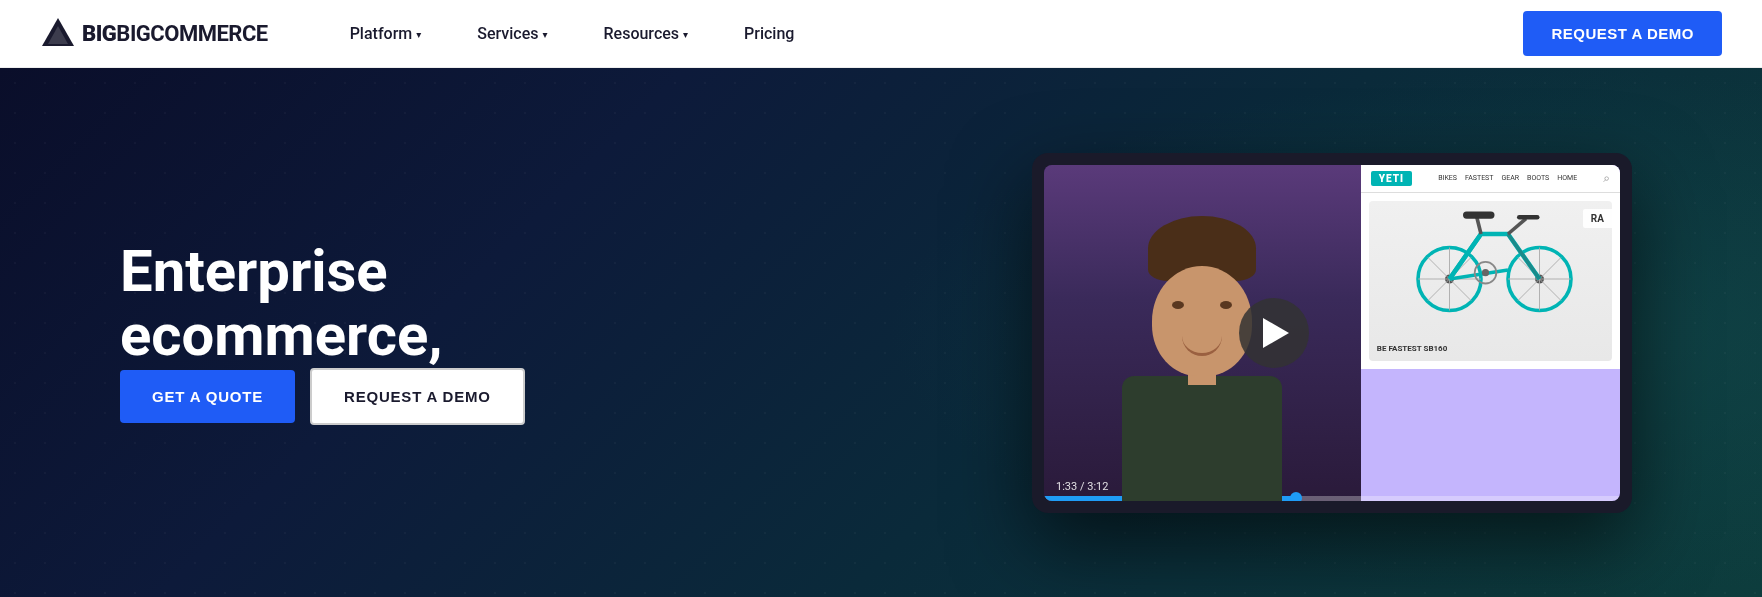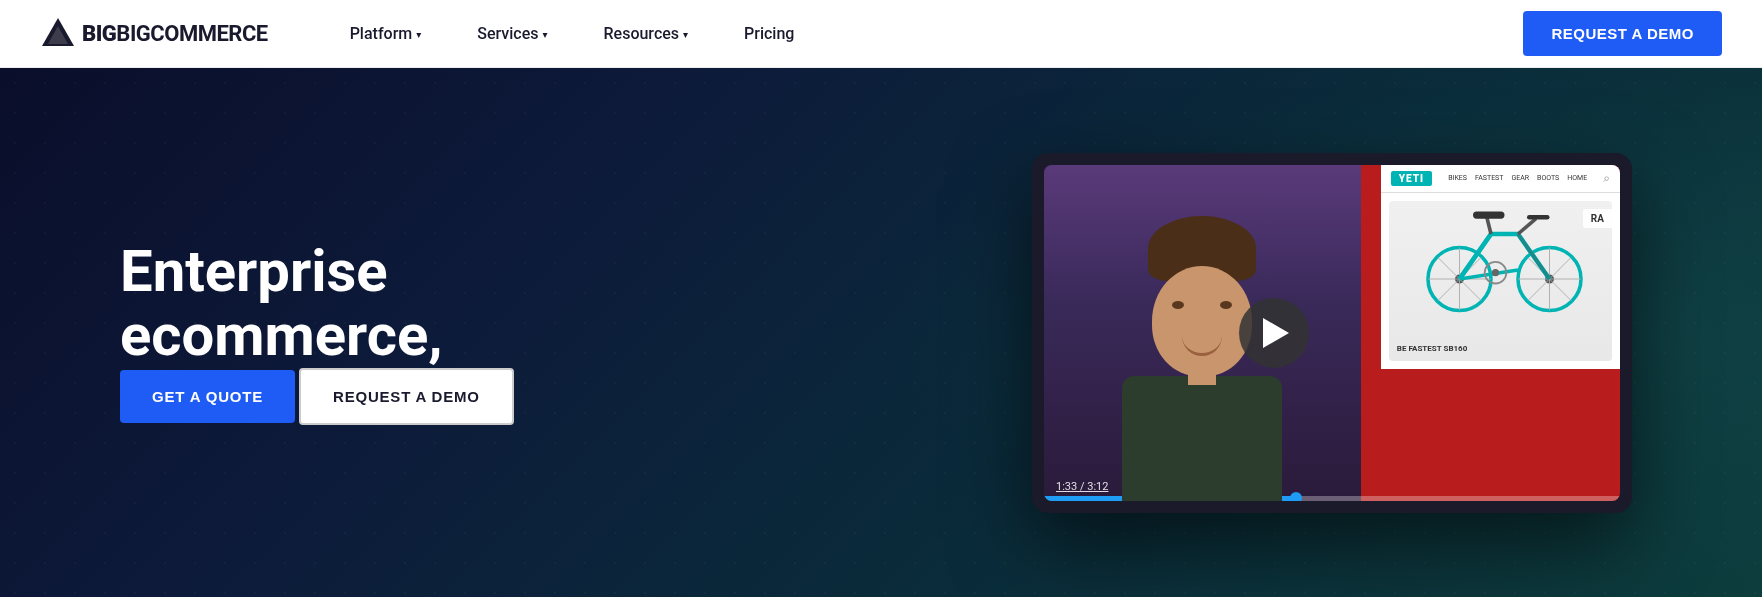--- a/index.html
+++ b/index.html
@@ -113,21 +113,21 @@
 
     .hero-title {
       font-size: 58px;
       font-weight: 700;
       color: #ffffff;
       line-height: 1.1;
     }
 
     .hero-buttons {
       display: flex;
-      gap: 4px;
+      gap: 15px;
       align-items: center;
     }
 
     .btn-quote {
       background: #1f5cf6;
       color: white;
       border: none;
       padding: 18px 32px;
       font-size: 15px;
       font-weight: 700;
@@ -189,24 +189,23 @@
       height: 100%;
       background: linear-gradient(180deg, #5a3a7a 0%, #3a2a5a 40%, #2a1a3a 100%);
       position: relative;
       overflow: hidden;
     }
 
     
     .video-store {
       width: 45%;
       height: 100%;
-      background: #b91c1c;
+      background: #c4b5fd;
       position: relative;
       overflow: hidden;
-      padding-left: 20px;
     }
 
     .yeti-header {
       background: #ffffff;
       padding: 6px 10px;
       display: flex;
       align-items: center;
       justify-content: space-between;
       border-bottom: 1px solid #ddd;
     }
@@ -332,21 +331,20 @@
     }
 
     
     .video-timestamp {
       position: absolute;
       bottom: 8px;
       left: 12px;
       font-size: 11px;
       color: rgba(255,255,255,0.85);
       z-index: 5;
-      text-decoration: underline;
     }
 
     
     .hero-bg-texture {
       position: absolute;
       top: 0;
       left: 0;
       right: 0;
       bottom: 0;
       background-image: radial-gradient(circle, rgba(255,255,255,0.03) 1px, transparent 1px);

